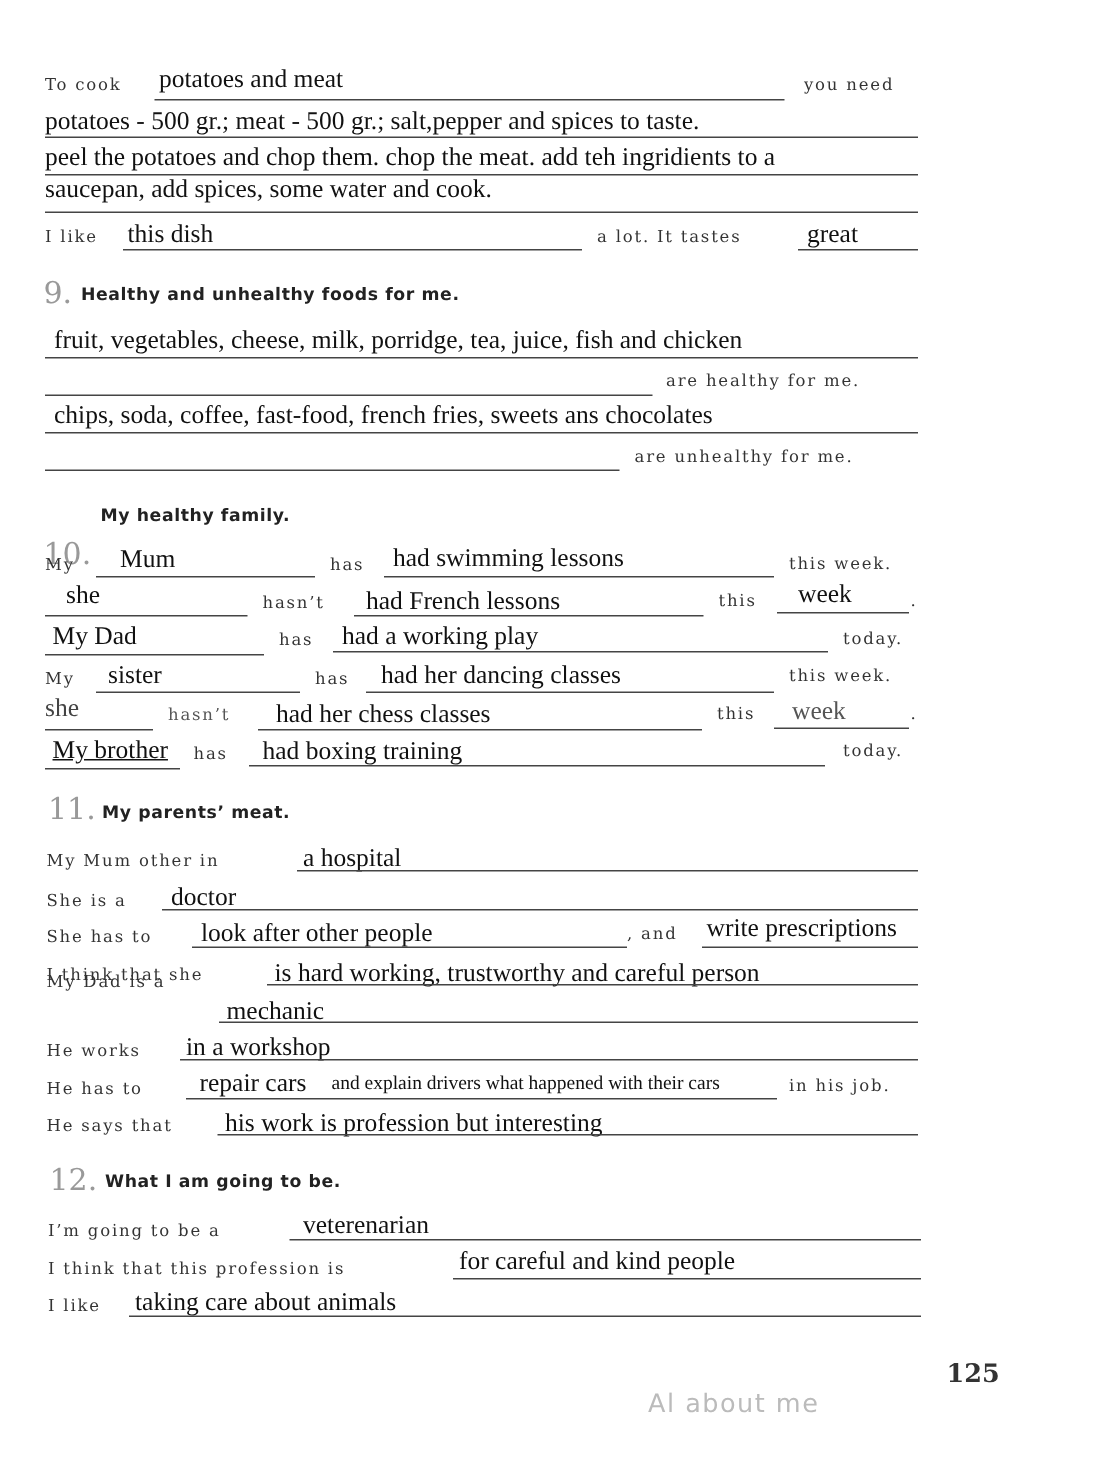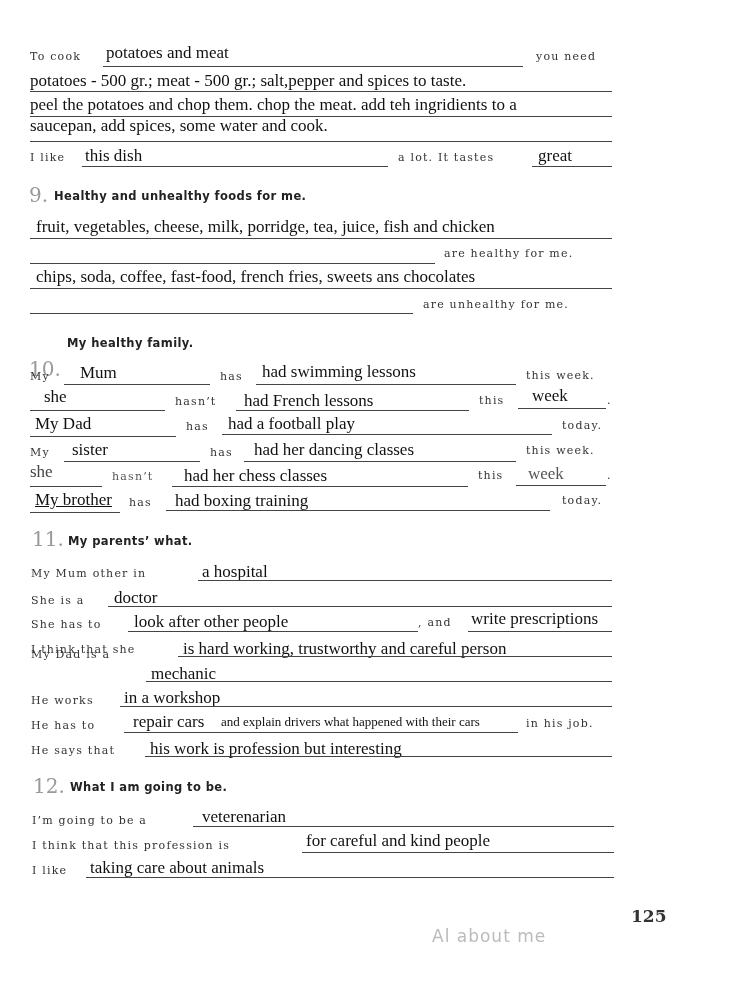--- a/index.html
+++ b/index.html
@@ -73,21 +73,21 @@
   <span class="abs hand" style="left:244px;top:391px;">had French lessons</span>
   <div class="line" style="left:236px;top:410px;width:233px;"></div>
   <span class="abs print" style="left:479px;top:394px;">this</span>
   <span class="abs hand" style="left:532px;top:386px;">week</span>
   <div class="line" style="left:518px;top:408px;width:88px;"></div>
   <span class="abs print" style="left:607px;top:394px;">.</span>
 
   <span class="abs hand" style="left:35px;top:414px;">My Dad</span>
   <div class="line" style="left:30px;top:436px;width:146px;"></div>
   <span class="abs print" style="left:186px;top:420px;">has</span>
-  <span class="abs hand" style="left:228px;top:414px;">had a football play</span>
+  <span class="abs hand" style="left:228px;top:414px;">had a working play</span>
   <div class="line" style="left:222px;top:434px;width:330px;"></div>
   <span class="abs print" style="left:562px;top:419px;">today.</span>
 
   <span class="abs print" style="left:30px;top:446px;">My</span>
   <span class="abs hand" style="left:72px;top:440px;">sister</span>
   <div class="line" style="left:64px;top:461px;width:136px;"></div>
   <span class="abs print" style="left:210px;top:446px;">has</span>
   <span class="abs hand" style="left:254px;top:440px;">had her dancing classes</span>
   <div class="line" style="left:244px;top:461px;width:272px;"></div>
   <span class="abs print" style="left:526px;top:444px;">this week.</span>
@@ -105,21 +105,21 @@
   <span class="abs hand" style="left:35px;top:490px;text-decoration:underline;">My brother</span>
   <div class="line" style="left:30px;top:512px;width:90px;"></div>
   <span class="abs print" style="left:129px;top:496px;">has</span>
   <span class="abs hand" style="left:175px;top:491px;">had boxing training</span>
   <div class="line" style="left:166px;top:510px;width:384px;"></div>
   <span class="abs print" style="left:562px;top:494px;">today.</span>
 </div>
 
 <div>
   <span class="abs sec-num" style="left:32px;top:527px;">11.</span>
-  <span class="abs sec-title" style="left:68px;top:534px;">My parents’ what.</span>
+  <span class="abs sec-title" style="left:68px;top:534px;">My parents’ meat.</span>
 
   <span class="abs print" style="left:31px;top:567px;">My Mum other in</span>
   <span class="abs hand" style="left:202px;top:562px;text-align:right;">a hospital</span>
   <div class="line" style="left:198px;top:580px;width:414px;"></div>
 
   <span class="abs print" style="left:31px;top:594px;">She is a</span>
   <span class="abs hand" style="left:114px;top:588px;">doctor</span>
   <div class="line" style="left:108px;top:606px;width:504px;"></div>
 
   <span class="abs print" style="left:31px;top:618px;">She has to</span>

